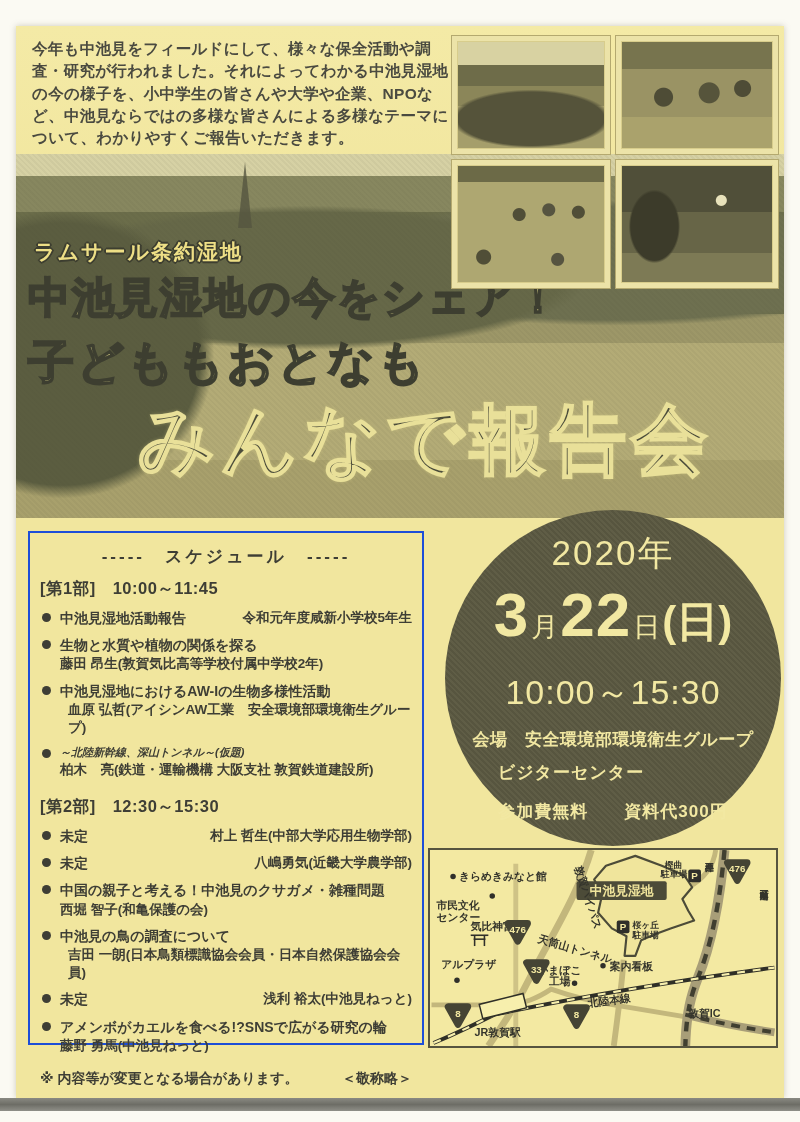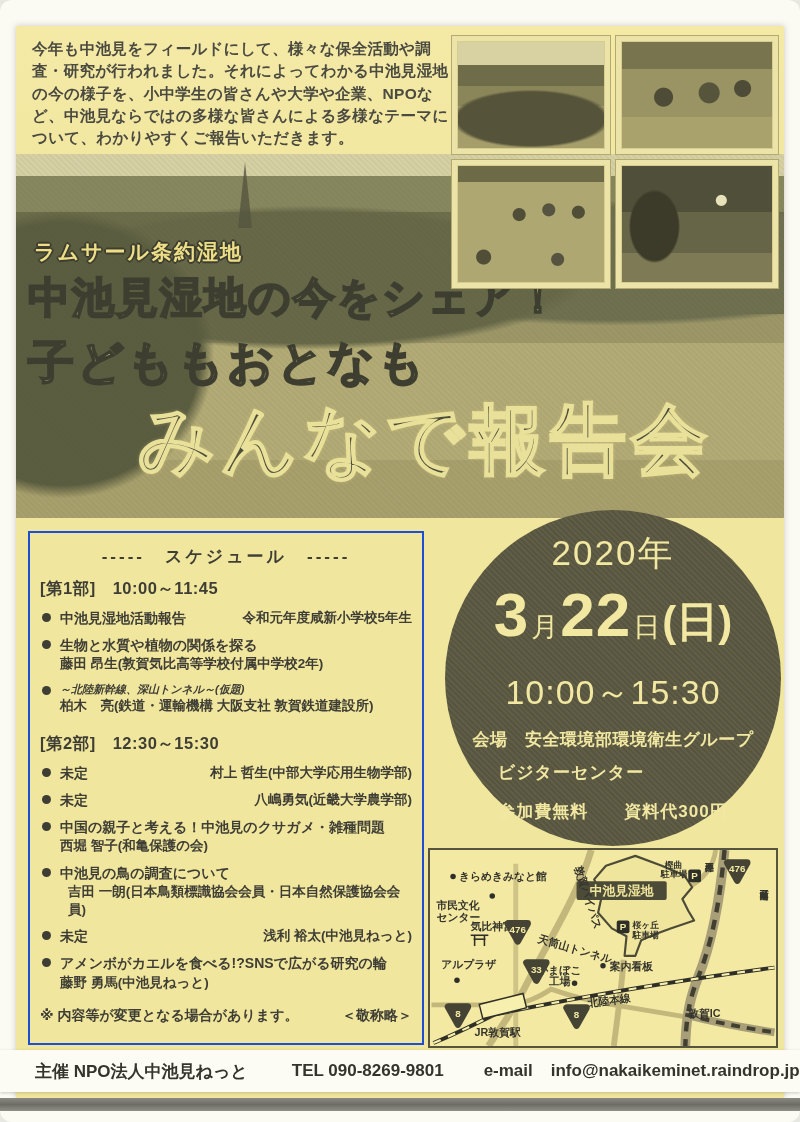--- a/index.html
+++ b/index.html
@@ -2,21 +2,21 @@
 <html><head>
 <meta charset="utf-8">
 <style>
   html,body{margin:0;padding:0;}
   body{
     font-family:"Liberation Sans","DejaVu Sans",sans-serif;
     background:#e8e8e2;
   }
   .page{
     position:relative;width:800px;height:1122px;margin:0 auto;
-    background:#fbfaf3;overflow:hidden;border-radius:12px;
+    background:#fbfaf3;overflow:hidden;
   }
   
   .paper{
     position:absolute;left:16px;top:26px;width:768px;height:1072px;
     background:linear-gradient(180deg,#f4eaa6 0%,#f1e69e 18%,#f1e69e 100%);
     box-shadow:0 0 6px rgba(120,115,90,.35);
   }
   
   .intro{
     position:absolute;left:32px;top:38px;width:420px;
@@ -196,20 +196,25 @@
         <span class="w">令和元年度咸新小学校5年生</span>
       </div>
     </div>
 
     <div class="item">
       <span class="bullet"></span>
       <div class="t">生物と水質や植物の関係を探る</div>
       <div class="who-right">藤田 昂生(敦賀気比高等学校付属中学校2年)</div>
     </div>
 
+    <div class="item">
+      <span class="bullet"></span>
+      <div class="t">中池見湿地におけるAW-Iの生物多様性活動</div>
+      <div class="who-left">血原 弘哲(アイシンAW工業　安全環境部環境衛生グループ)</div>
+    </div>
 
     <div class="item">
       <span class="bullet"></span>
       <div class="sub-right">～北陸新幹線、深山トンネル～(仮題)</div>
       <div class="who-right">柏木　亮(鉄道・運輸機構 大阪支社 敦賀鉄道建設所)</div>
     </div>
 
     <div class="part-title second">[第2部]　12:30～15:30</div>
 
     <div class="item">
@@ -355,21 +360,15 @@
         <polygon points="-10,-7 10,-7 0,11" fill="#454434" stroke="#454434" stroke-width="7" stroke-linejoin="round"></polygon>
         <text y="3" class="badge-num">8</text>
       </g>
       <g transform="translate(148,168)">
         <polygon points="-10,-7 10,-7 0,11" fill="#454434" stroke="#454434" stroke-width="7" stroke-linejoin="round"></polygon>
         <text y="3" class="badge-num">8</text>
       </g>
     </svg>
   </div>
 
-  <div class="footer-bar">
-    <span class="org">主催 NPO法人中池見ねっと</span>
-    <span class="tel">TEL 090-8269-9801</span>
-    <span class="mail-label">e-mail</span>
-    <span class="mail">info@nakaikeminet.raindrop.jp</span>
-  </div>
 
   <div class="scan-band"></div>
 </div>
 
 </body></html>

